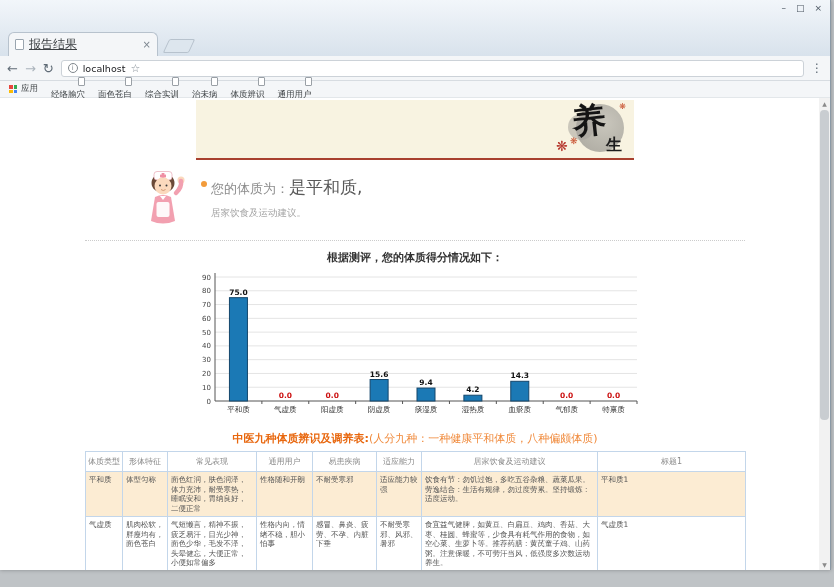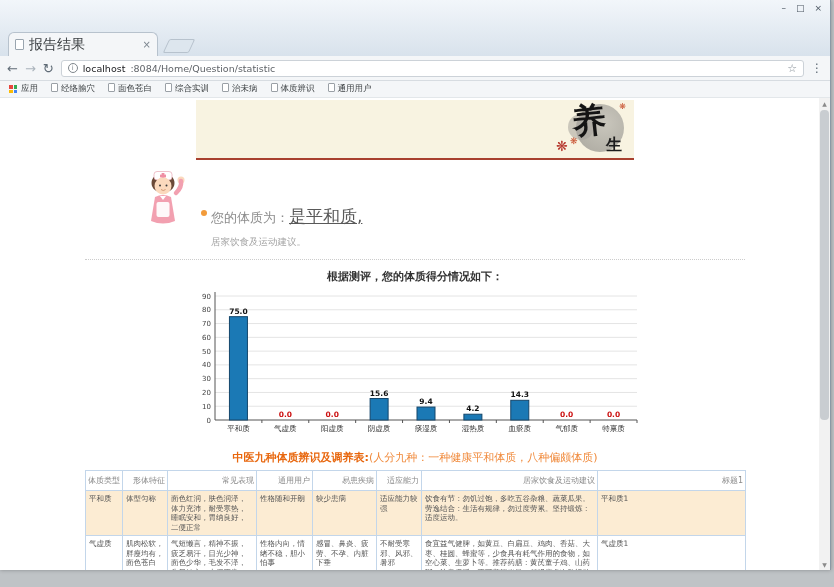--- a/index.html
+++ b/index.html
@@ -12,21 +12,21 @@
   .chrome-top { position:relative; height:56px;
     background:linear-gradient(#f2f6fa,#d8e2ec); }
   .win-controls { position:absolute; right:8px; top:3px; display:flex; gap:10px;
     font-size:9px; color:#4a5560; }
   .win-controls span { cursor:default; }
   .tab { position:absolute; left:8px; bottom:0; width:150px; height:24px;
     background:#f4f6f8; border:1px solid #b7c2cd; border-bottom:none;
     border-radius:6px 6px 0 0; display:flex; align-items:center; padding:0 6px; gap:5px; }
   .tab-favicon { width:9px; height:11px; background:#fff; border:1px solid #9aa5af;
     border-radius:1px; flex:none; }
-  .tab-title { font-size:14px; color:#3c4043; flex:1; white-space:nowrap; overflow:hidden; }
+  .tab-title { font-size:12px; color:#3c4043; flex:1; white-space:nowrap; overflow:hidden;text-decoration:underline; }
   .tab-close { font-size:10px; color:#7d8790; }
   .newtab-btn { position:absolute; left:166px; bottom:3px; width:26px; height:14px;
     background:#dde6ee; border:1px solid #b7c2cd; transform:skewX(-25deg); border-radius:2px; }
 
   
   .toolbar { height:25px; background:#f4f6f8; border-bottom:1px solid #d7dce1;
     display:flex; align-items:center; padding:0 7px; gap:7px; }
   .nav-ic { font-size:13px; color:#5f6b76; line-height:1; }
   .nav-ic.disabled { color:#aab3bb; }
   .urlbox { flex:1; height:17px; background:#fff; border:1px solid #ccd2d8;
@@ -37,21 +37,21 @@
   .url-path { font-size:9.5px; color:#5f6368; flex:1; }
   .star-ic { font-size:11px; color:#8a939b; }
   .menu-ic { font-size:12px; color:#5f6b76; }
 
   
   .bookmarks { height:17px; background:#f4f6f8; border-bottom:1px solid #e3e7ea;
     display:flex; align-items:center; padding:0 9px; gap:13px; }
   .apps-item { display:flex; align-items:center; gap:4px; font-size:8.5px; color:#3c4043; }
   .apps-grid { width:8px; height:8px; display:grid; grid-template-columns:3.5px 3.5px; gap:1px; }
   .apps-grid i { width:3.5px; height:3.5px; }
-  .bookmark { display:flex; align-items:flex-start; gap:3px; font-size:8.5px; color:#3c4043; }
+  .bookmark { display:flex; align-items:flex-end; gap:3px; font-size:8.5px; color:#3c4043;flex-direction:column; }
   .bm-icon { width:7px; height:9px; background:#fff; border:1px solid #9aa0a6; border-radius:1px; }
 
   
   .page { position:absolute; top:98px; left:0; right:0; bottom:0; background:#fff; overflow:hidden; }
   .scrollbar { position:absolute; right:0; top:0; bottom:0; width:11px; background:#f2f2f2; }
   .scroll-btn { position:absolute; left:0; width:11px; height:11px; font-size:6px;
     color:#8a8a8a; text-align:center; line-height:11px; background:#f2f2f2; }
   .scroll-up { top:0; } .scroll-down { bottom:0; }
   .scroll-thumb { position:absolute; left:1px; top:12px; width:9px; height:310px;
     background:#c9cdd1; border-radius:4px; }
@@ -74,41 +74,41 @@
   .seal-sub { position:absolute; right:6px; bottom:2px; font-family:"DejaVu Serif",serif;
     font-weight:bold; font-size:16px; color:#1d1d1d; }
   .maple { position:absolute; color:#b5342a; }
   .maple.m1 { left:6px; bottom:4px; font-size:14px; }
   .maple.m2 { left:20px; bottom:12px; font-size:9px; color:#c8502f; }
   .maple.m3 { right:2px; top:2px; font-size:8px; color:#c8502f; }
 
   
   .result-row { display:flex; align-items:flex-start; padding-left:56px; }
   .nurse { flex:none; }
-  .result-text { margin-left:10px; padding-top:6px;margin-top:29px; }
+  .result-text { margin-left:10px; padding-top:6px; }
   .result-line { display:flex; align-items:baseline; }
   .bullet { width:6px; height:6px; border-radius:50%; background:#f29b3b;
     margin-right:4px; position:relative; top:-6px; }
   .result-label { font-size:13px; color:#8c8c8c; }
-  .result-value { font-size:17px; color:#595959;text-decoration:underline; }
+  .result-value { font-size:17px; color:#595959; }
   .result-thanks { font-size:9.5px; color:#a3a3a3; margin-top:8px; margin-left:10px; }
   .dotted-divider { border-top:1px dotted #cccccc; margin-top:10px; }
 
   
   .chart-title { text-align:center; font-size:11px; font-weight:bold; color:#333;
     margin:9px 0 2px; }
   .chart-wrap { text-align:center; }
 
   
   .table-title { text-align:center; font-size:11px; margin:8px 0 5px; }
   .table-title .t-main { color:#e8670e; font-weight:bold;margin-top:40px; }
   .table-title .t-sub { color:#f0893a; }
   table.ctable { width:660px; border-collapse:collapse; table-layout:fixed; }
   .ctable th { border:1px solid #c3d6ea; font-size:8px; font-weight:normal;
-    color:#8a8a8a; padding:4px 2px; text-align:right; background:#fff; }
+    color:#8a8a8a; padding:4px 2px; text-align:center; background:#fff; }
   .ctable td { border:1px solid #c3d6ea; font-size:7.5px; line-height:9.5px;
     color:#555; padding:3px; vertical-align:top; text-align:left; word-break:break-all; }
   .ctable tr.hl td { background:#fcecd3; }
 </style>
 </head>
 <body>
 
 <div class="browser">
 
   <div class="chrome-top">
@@ -125,21 +125,20 @@
     <div class="newtab-btn"></div>
   </div>
 
   <div class="toolbar">
     <span class="nav-ic">←</span>
     <span class="nav-ic disabled">→</span>
     <span class="nav-ic">↻</span>
     <div class="urlbox">
       <span class="info-icon">i</span>
       <span class="url-host">localhost</span>
-      <span class="url-path">:8084/Home/Question/statistic</span>
       <span class="star-ic">☆</span>
     </div>
     <span class="menu-ic">⋮</span>
   </div>
 
   <div class="bookmarks">
     <div class="apps-item">
       <span class="apps-grid" id="apps-grid">
           <i style="background: rgb(232, 69, 60);"></i>
           <i style="background: rgb(52, 168, 83);"></i>
@@ -305,21 +304,21 @@
               <th>居家饮食及运动建议</th>
               <th>标题1</th>
             </tr>
           </thead>
         <tbody id="ctable-body">
             <tr class="hl">
               <td>平和质</td>
               <td>体型匀称</td>
               <td>面色红润，肤色润泽，体力充沛，耐受寒热，睡眠安和，胃纳良好，二便正常</td>
               <td>性格随和开朗</td>
-              <td>较少患病</td>
+              <td>不耐受寒邪</td>
               <td>适应能力较强</td>
               <td>饮食有节：勿饥过饱，多吃五谷杂粮、蔬菜瓜果。劳逸结合：生活有规律，勿过度劳累。坚持锻炼：适度运动。</td>
               <td>平和质1</td>
             </tr>
             <tr>
               <td>气虚质</td>
               <td>肌肉松软，胖瘦均有，面色苍白</td>
               <td>气短懒言，精神不振，疲乏易汗，目光少神，面色少华，毛发不泽，头晕健忘，大便正常，小便如常偏多</td>
               <td>性格内向，情绪不稳，胆小怕事</td>
               <td>感冒、鼻炎、疲劳、不孕、内脏下垂</td>

